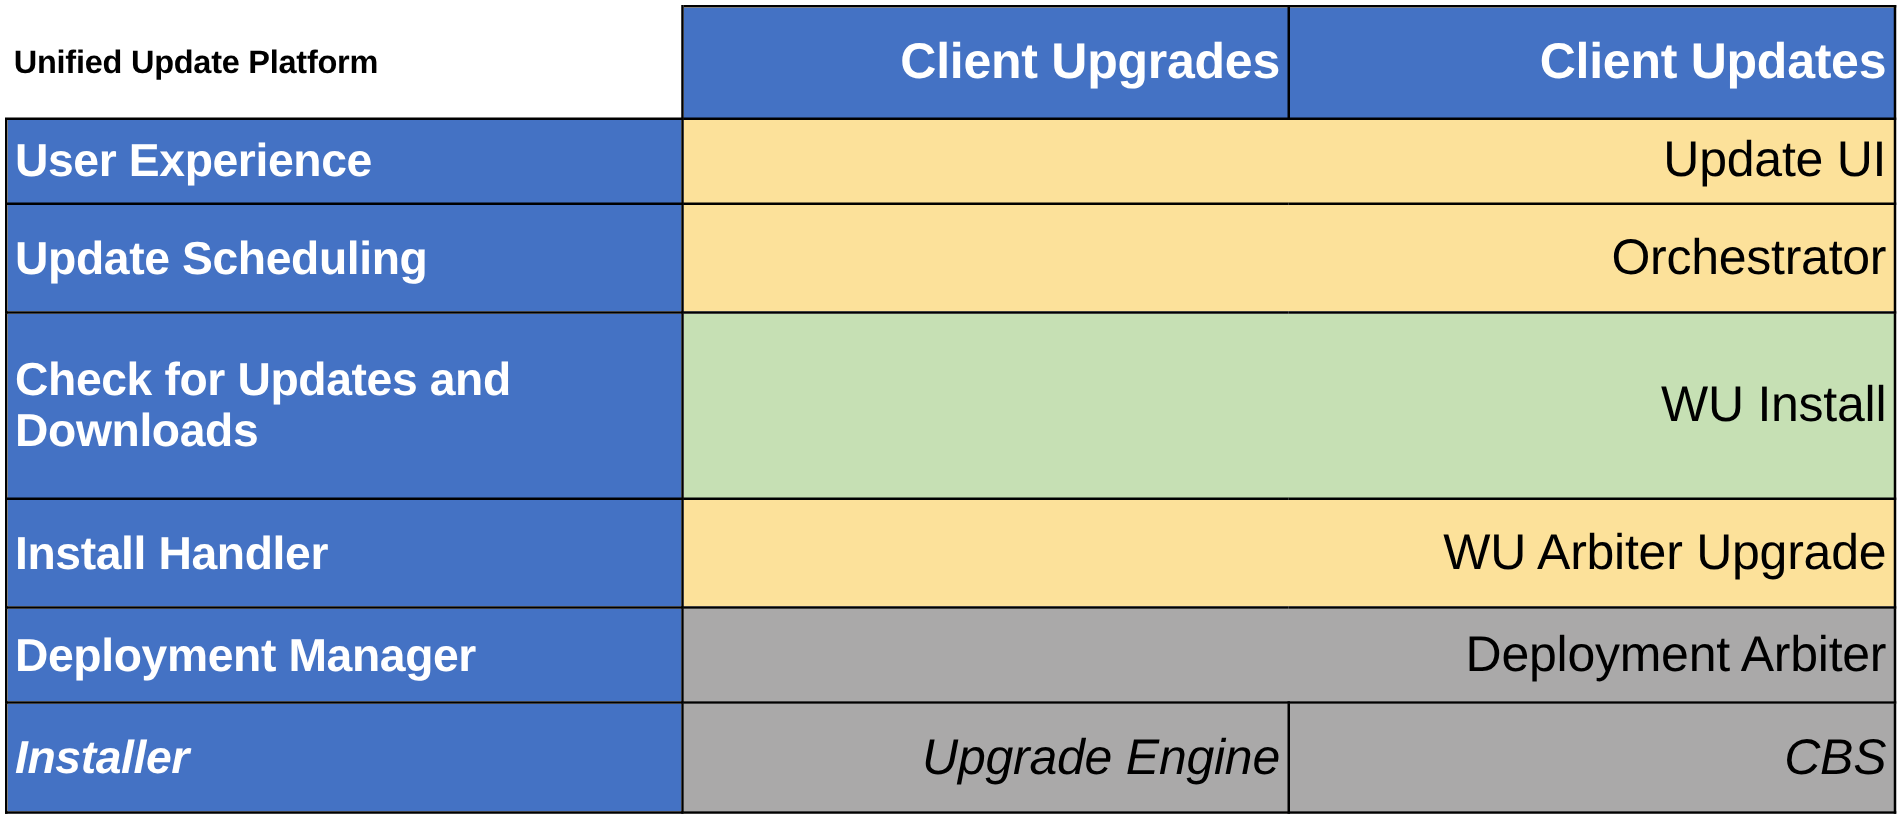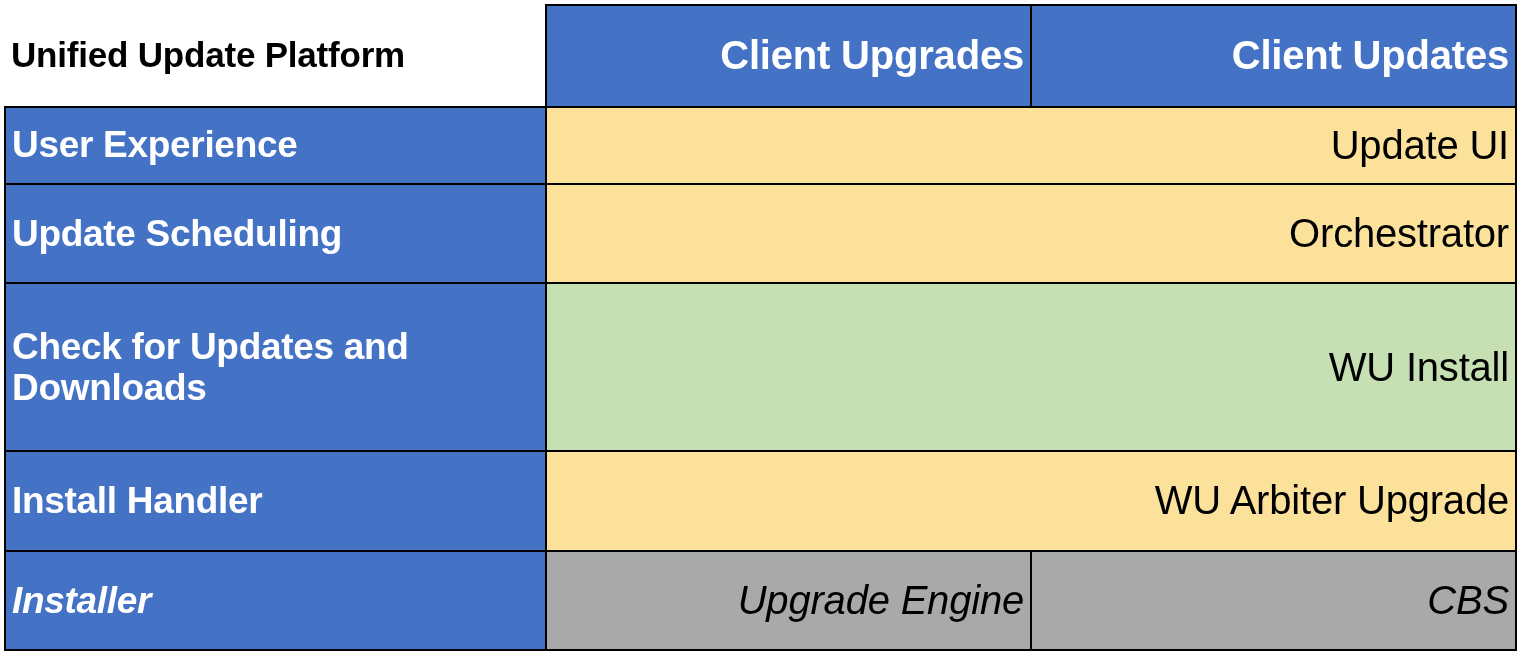--- a/index.html
+++ b/index.html
@@ -34,21 +34,21 @@
   
   col.col-label  { width: 541px; }
   col.col-upg    { width: 485px; }
   col.col-upd    { width: 485px; }
 
   
   .cell-title {
     background: #ffffff;
     color: #000000;
     font-weight: bold;
-    font-size: 35px;
+    font-size: 26px;
     text-align: left;
     border-top: none !important;
     border-left: none !important;
     letter-spacing: -0.2px;
   }
   .cell-colhead {
     background: #4472C4;
     color: #ffffff;
     font-weight: bold;
     font-size: 40px;
@@ -114,20 +114,24 @@
     <tr class="r-check">
       <td class="cell-rowhead">Check for Updates and Downloads</td>
       <td class="cell-data fill-green" colspan="2">WU Install</td>
     </tr>
 
     <tr class="r-inst">
       <td class="cell-rowhead">Install Handler</td>
       <td class="cell-data fill-yellow" colspan="2">WU Arbiter Upgrade</td>
     </tr>
 
+    <tr class="r-depl">
+      <td class="cell-rowhead">Deployment Manager</td>
+      <td class="cell-data fill-gray" colspan="2">Deployment Arbiter</td>
+    </tr>
 
     <tr class="r-ler">
       <td class="cell-rowhead">Installer</td>
       <td class="cell-data fill-gray">Upgrade Engine</td>
       <td class="cell-data fill-gray">CBS</td>
     </tr>
 
   </tbody>
 </table>
 

